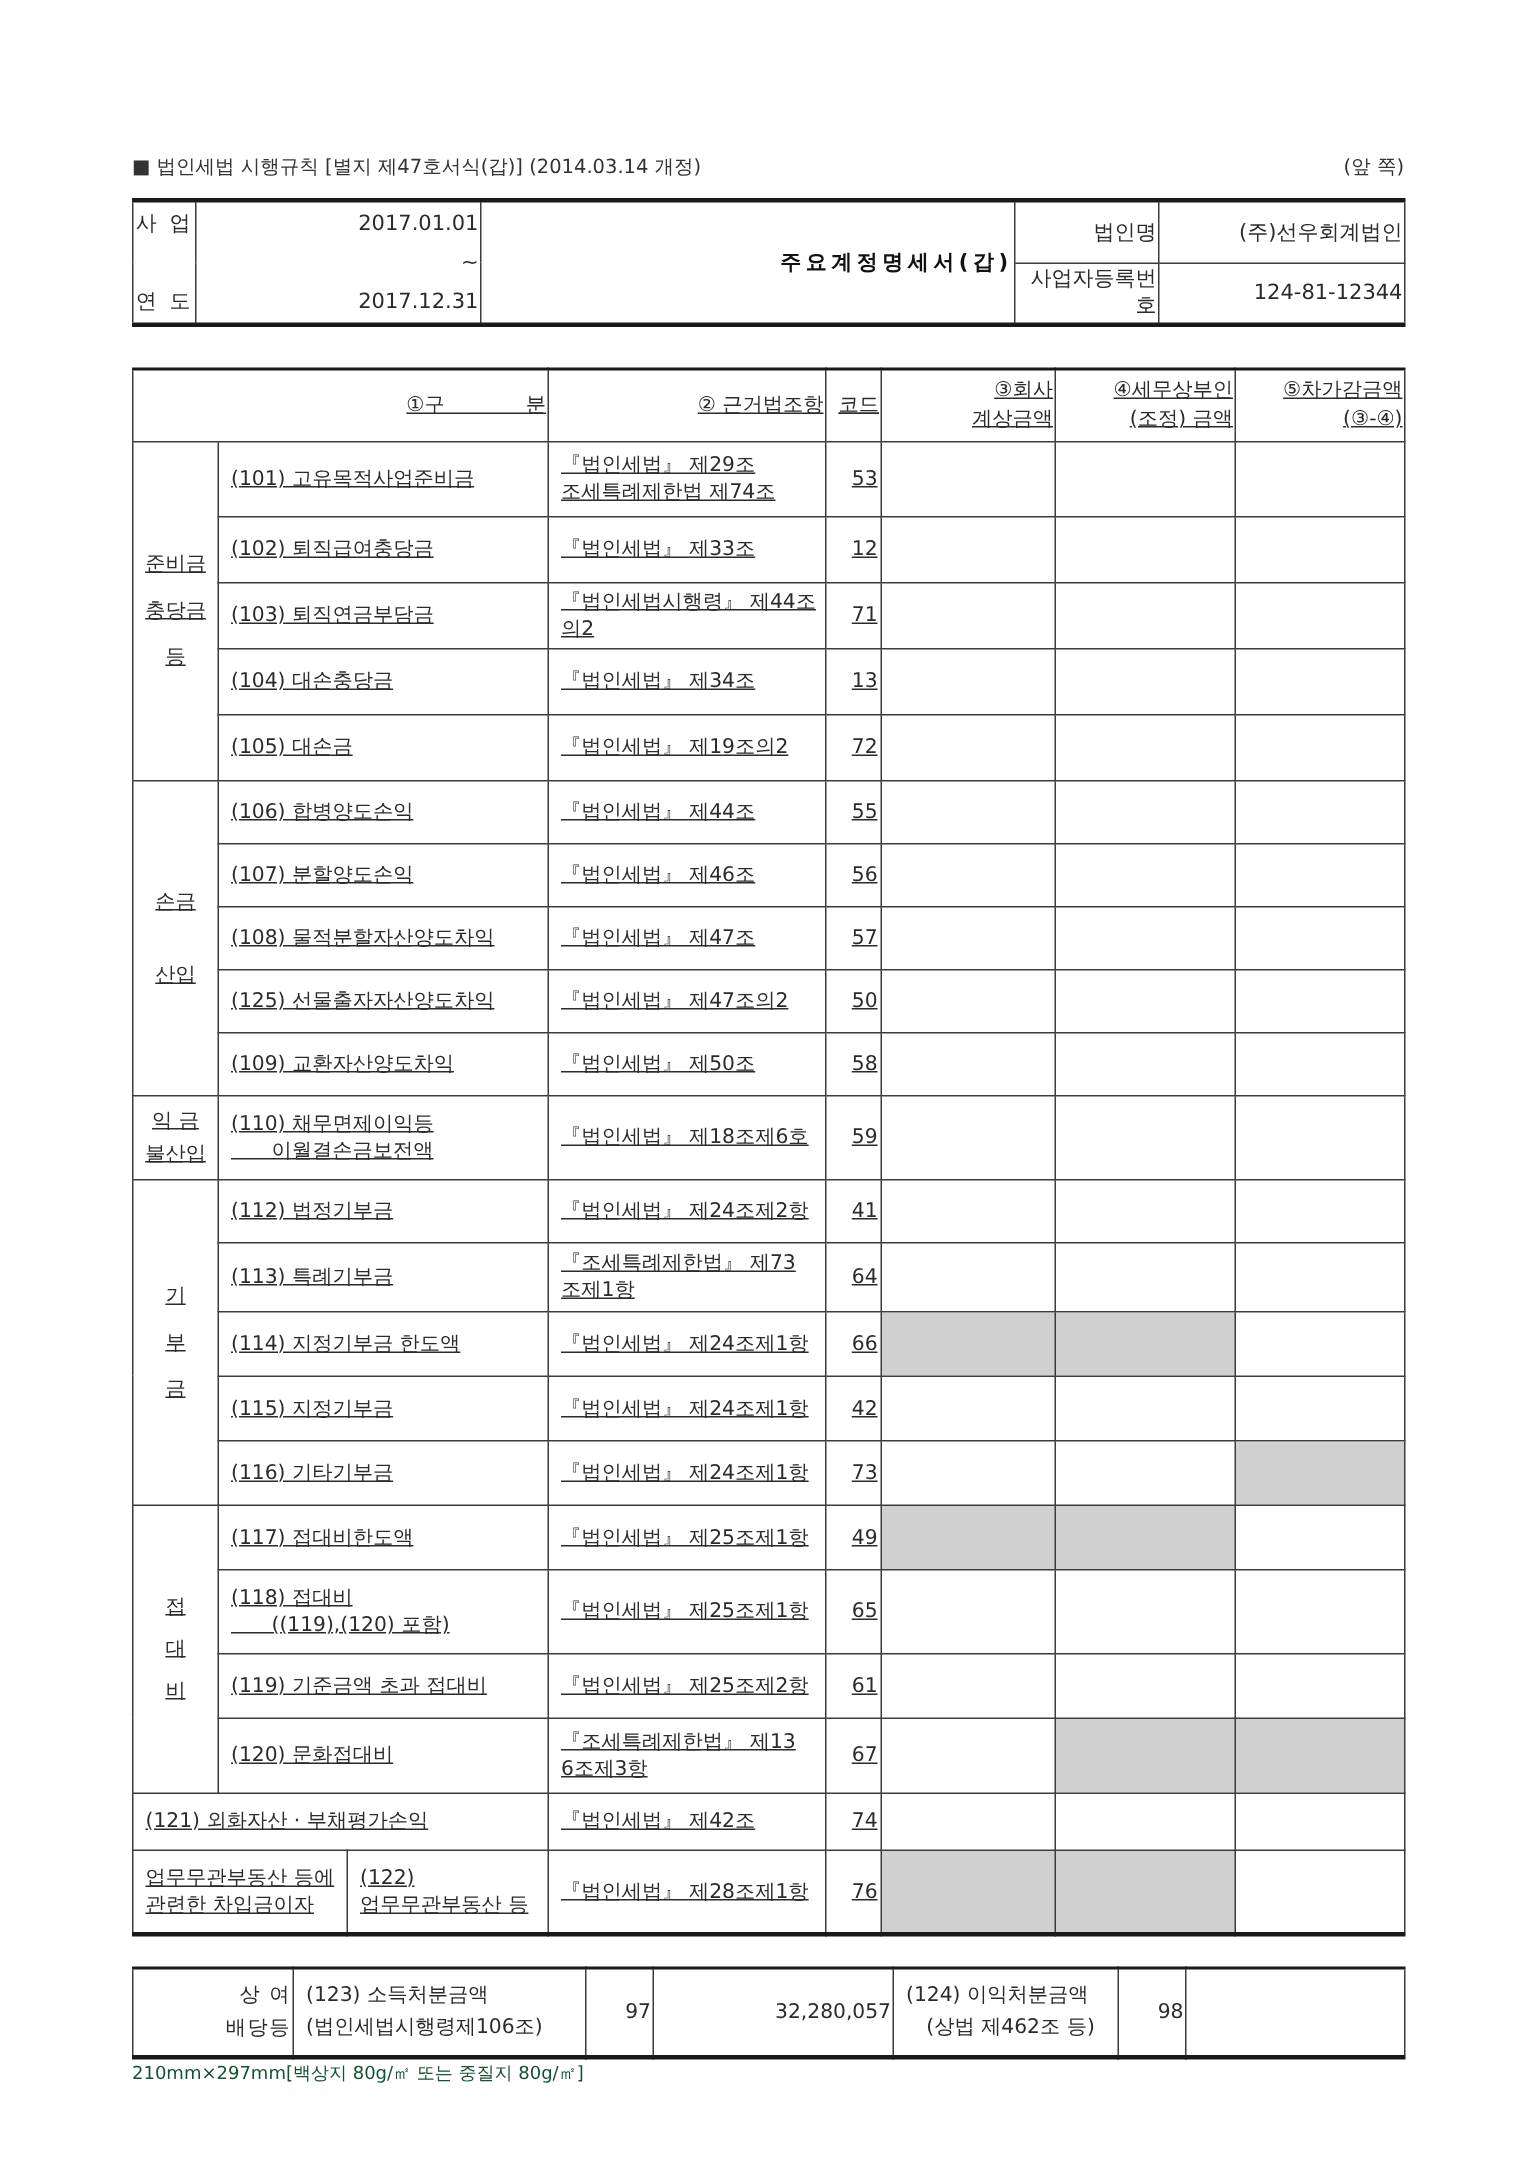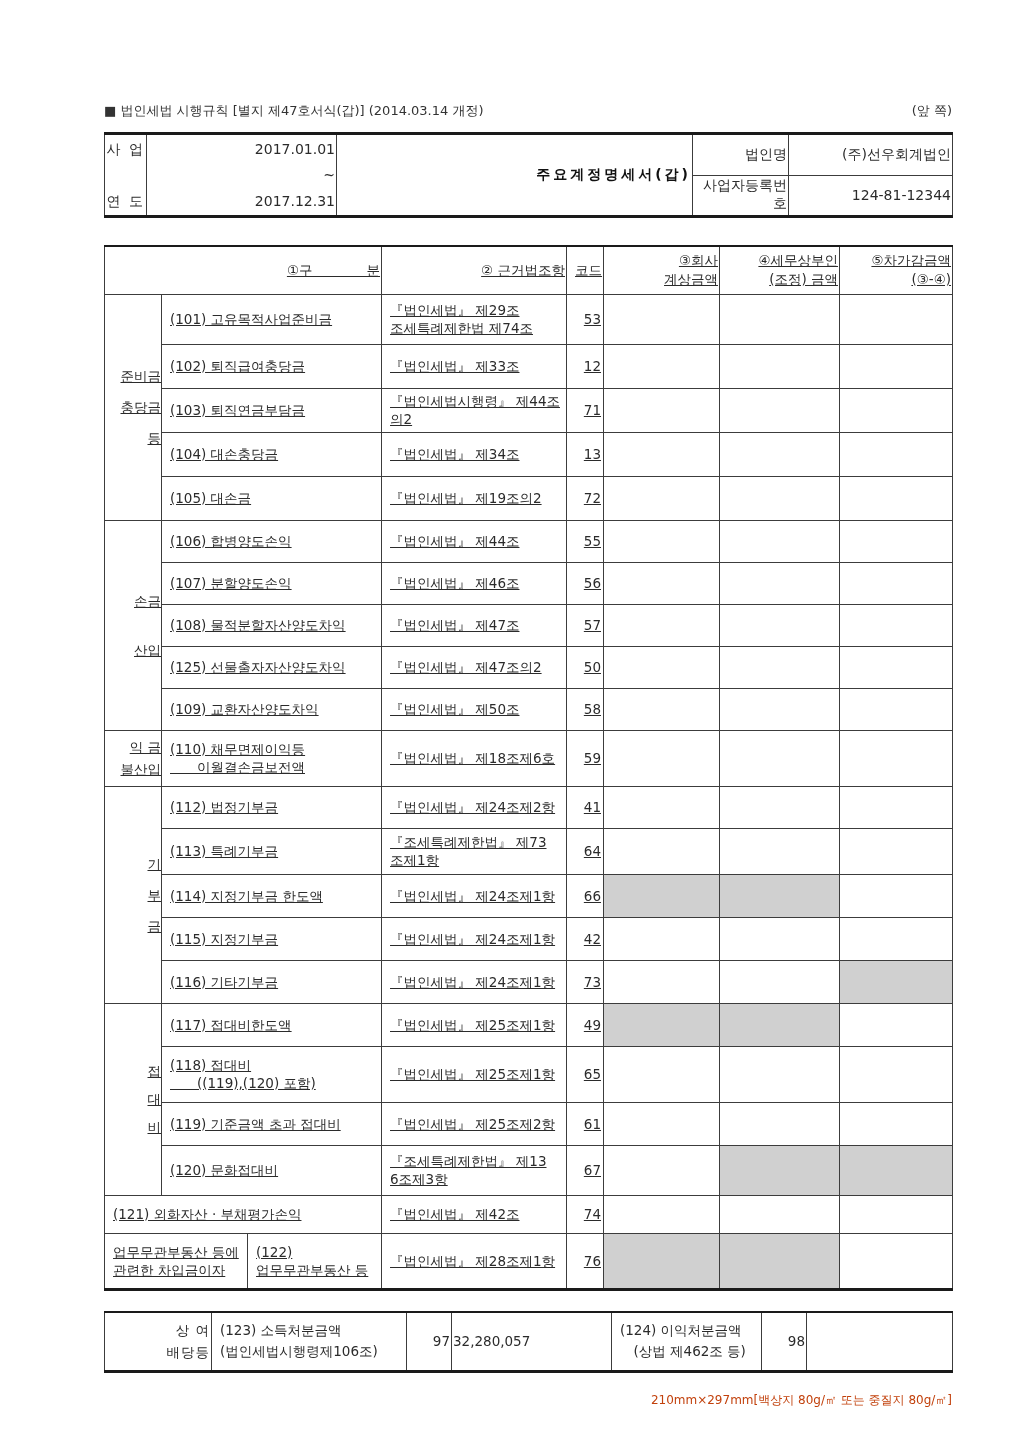--- a/index.html
+++ b/index.html
@@ -1,18 +1,18 @@
 <!DOCTYPE html>
 <html><head>
 <meta charset="utf-8">
 <style>
   html,body{margin:0;padding:0;background:#ffffff;}
   .page{position:relative;width:1024px;height:1448px;background:#fff;
         font-family:"DejaVu Sans","Liberation Sans",sans-serif;color:#2b2b2b;}
-  .content{position:absolute;left:104px;top:102px;width:848px;}
+  .content{position:absolute;left:88px;top:102px;width:848px;}
   .topline{display:flex;justify-content:space-between;align-items:flex-end;
            font-size:13px;margin-bottom:12px;color:#333;}
   table{border-collapse:collapse;table-layout:fixed;width:848px;}
   td{border:1px solid #3c3c3c;overflow:hidden;}
   .pre{white-space:pre-line;}
   .c{text-align:right;vertical-align:middle;}
   
   .headbox{border-top:3px solid #1a1a1a;border-bottom:3px solid #1a1a1a;}
   .headbox td{font-size:14px;}
   .period-label{line-height:26px;letter-spacing:2px;}
@@ -22,35 +22,35 @@
   
   .main{margin-top:0;border-top:2.5px solid #1a1a1a;border-bottom:3px solid #1a1a1a;text-decoration:underline;}
   .main td{font-size:13.5px;vertical-align:middle;}
   .hdr{font-size:13.5px;line-height:19px;}
   .und{text-decoration:underline;}
   .item{padding:2px 4px 2px 8px;text-align:left;line-height:18px;}
   .legal{padding:2px 4px 2px 8px;text-align:left;line-height:18px;}
   .code{padding:2px;}
   .v{padding:0;}
   .gray{background:#d0d0d0;}
-  .gcell{text-align:right;vertical-align:middle;font-size:14px;padding:0;}
+  .gcell{text-align:center;vertical-align:middle;font-size:14px;padding:0;}
   .gl{line-height:20px;}
   .g-reserve .gl{margin:11px 0;}
   .g-deduct .gl{margin:29px 0;}
   .g-donate .gl{margin:11px 0;}
   .g-enter .gl{margin:8px 0;}
   .g-single{line-height:22px;}
   
   .botwrap{margin-top:20px;}
   .botbox{border-top:2px solid #1a1a1a;border-bottom:3.5px solid #1a1a1a;}
   .botbox td{font-size:13.5px;vertical-align:middle;}
   .bleft{padding:3px 4px 3px 8px;text-align:left;line-height:21px;}
   .blabel{line-height:22px;letter-spacing:1px;}
-  .amt{text-align:left;font-size:14px;}
-  .footer{margin-top:19px;text-align:right;font-size:12px;color:#c2410c;}
+  .amt{text-align:right;font-size:14px;}
+  .footer{margin-top:1px;font-size:12px;color:#14532d;}
 </style>
 </head>
 <body>
 
 <div class="page">
   <div class="content">
 
     <div class="topline">
       <span>■ 법인세법 시행규칙 [별지 제47호서식(갑)] (2014.03.14 개정)</span>
       <span>(앞 쪽)</span>

